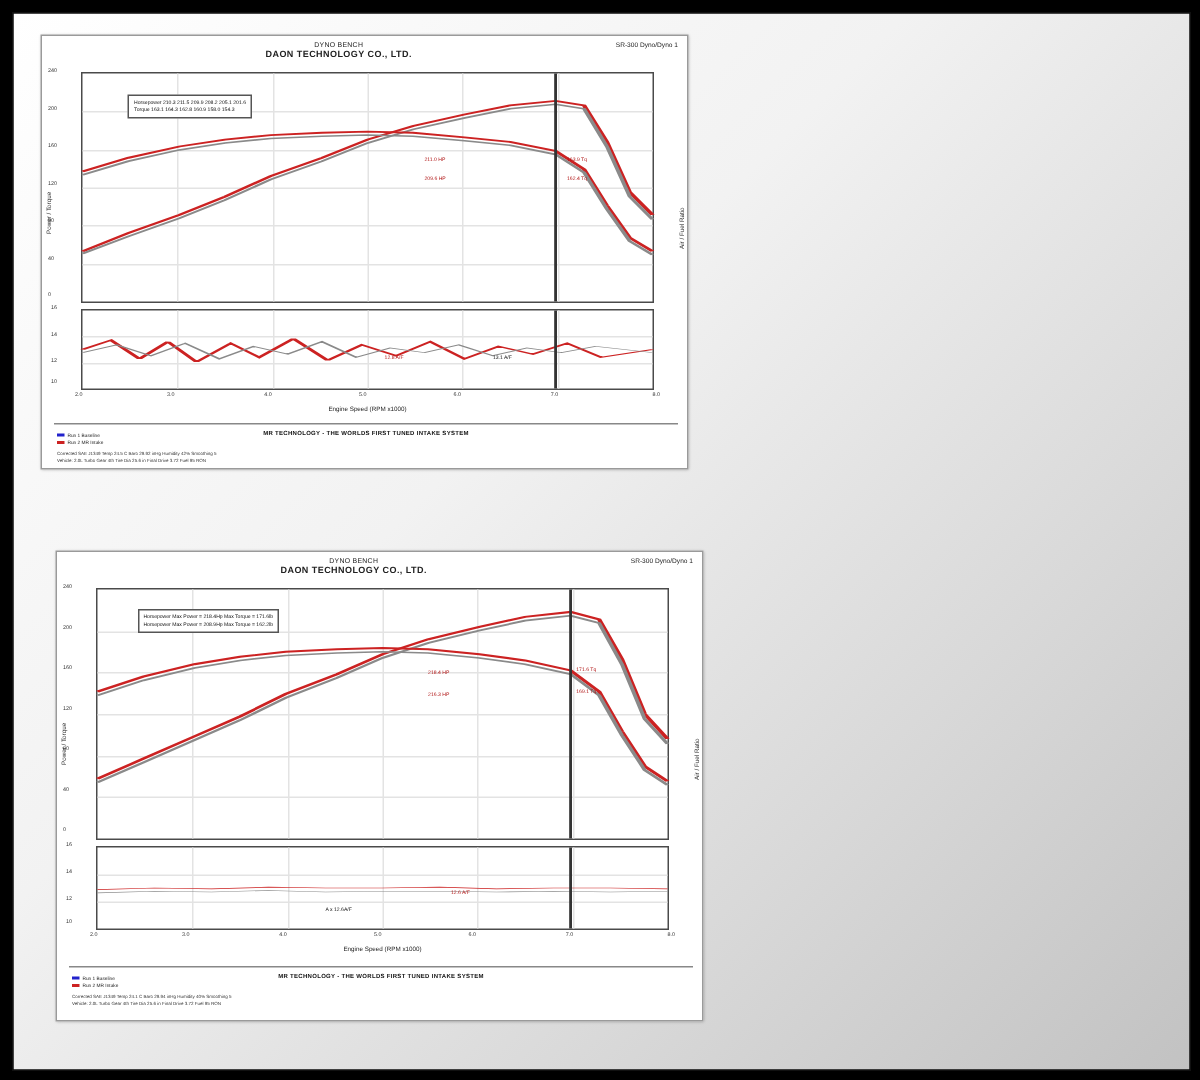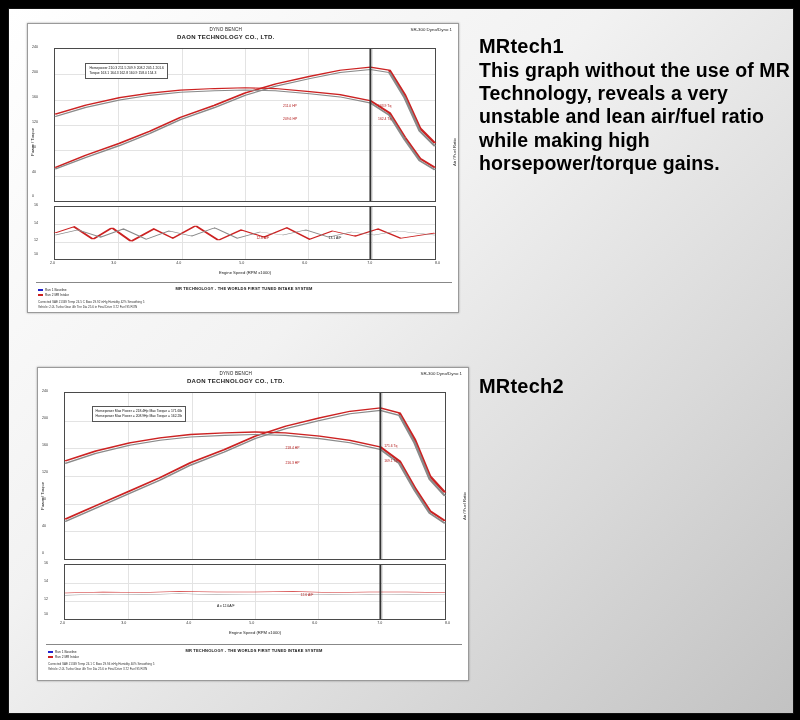--- a/index.html
+++ b/index.html
@@ -173,24 +173,20 @@
         <span>Run 2  MR Intake</span>
       </div>
     </div>
 
     <div class="notes" style="top:276px;">
       <div>Corrected SAE J1349  Temp 24.5 C  Baro 29.92 inHg  Humidity 42%  Smoothing 5</div>
       <div>Vehicle: 2.0L Turbo  Gear 4th  Tire Dia 25.6 in  Final Drive 3.72  Fuel 95 RON</div>
     </div>
   </div>
 
-  <div class="textblock" id="text1">
-    <div class="tb-title">MRtech1</div>
-    <div class="tb-body">This graph without the use of MR Technology, reveals a very unstable and lean air/fuel ratio while making high horsepower/torque gains.</div>
-  </div>
 
   <div class="chart-card two">
     <div class="chart-head">
       <div class="lbl-left">DYNO BENCH</div>
       <div class="lbl-title">DAON TECHNOLOGY CO., LTD.</div>
       <div class="lbl-right">SR-300 Dyno/Dyno 1</div>
     </div>
 
     <div class="plot-wrap" style="top:24px;height:166px;left:26px;right:22px;">
       <div class="plot" style="height:166px;">
@@ -280,16 +276,15 @@
       </div>
     </div>
 
     <div class="notes" style="top:294px;">
       <div>Corrected SAE J1349  Temp 24.1 C  Baro 29.94 inHg  Humidity 40%  Smoothing 5</div>
       <div>Vehicle: 2.0L Turbo  Gear 4th  Tire Dia 25.6 in  Final Drive 3.72  Fuel 95 RON</div>
     </div>
   </div>
 
   <div class="textblock" id="text2">
-    <div class="tb-title">MRtech2</div>
   </div>
 
 </div>
 
 </body></html>

